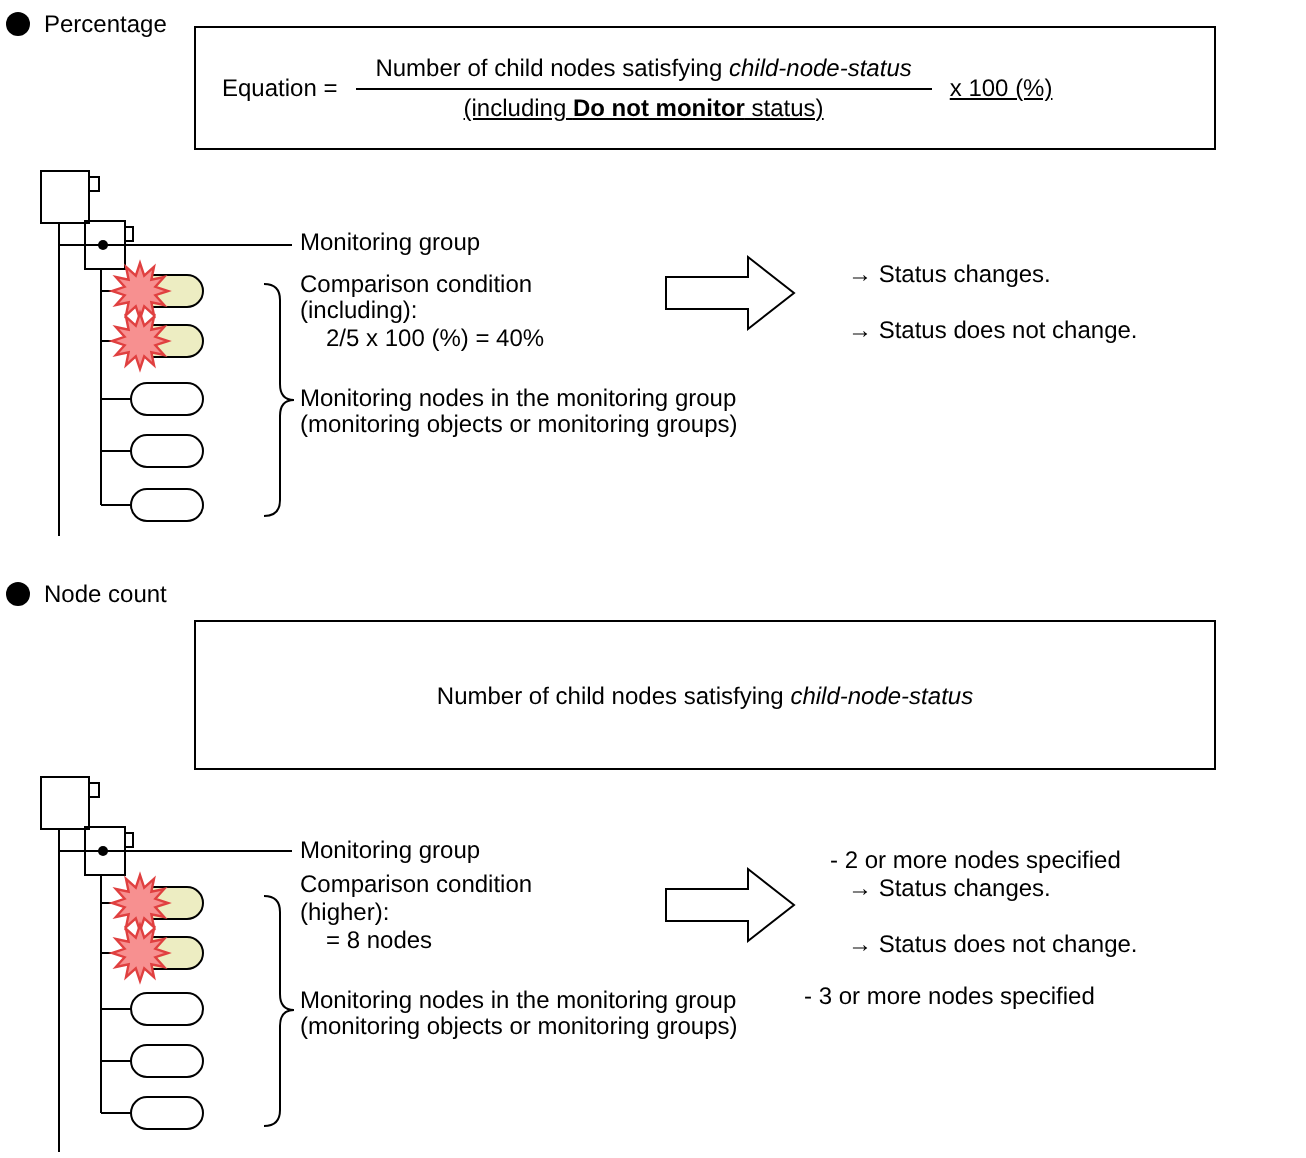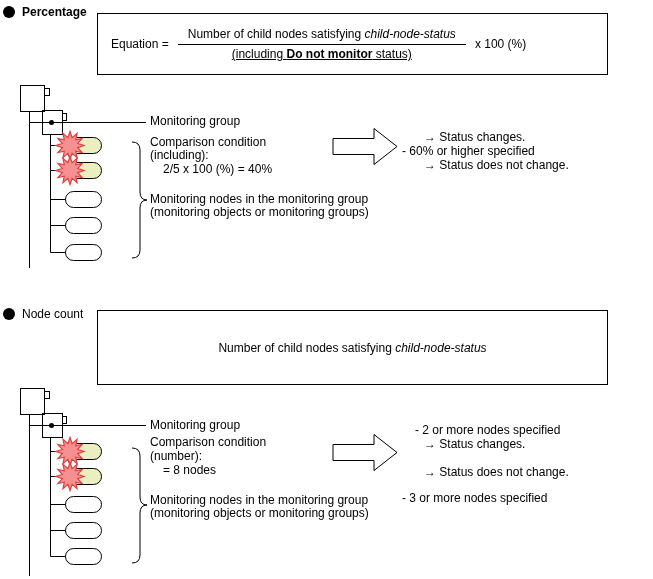--- a/index.html
+++ b/index.html
@@ -13,21 +13,21 @@
   .sec-head { position:absolute; display:flex; align-items:center; height:14px; }
   .bullet { width:12px; height:12px; background:#000; border-radius:50%; margin-right:7px; flex:0 0 auto; }
   .eq-box {
     position:absolute; border:1px solid #000; background:#fff;
     display:flex; align-items:center;
   }
   .eq-label { margin-left:13px; }
   .frac { margin-left:9px; text-align:center; }
   .frac-num { display:inline-block; padding:0 10px 3px 10px; border-bottom:1px solid #000; }
   .frac-den { padding-top:2px; line-height:14px; }
-  .mult { margin-left:9px; }
+  .mult { margin-left:9px;text-decoration:underline; }
   .center-box {
     position:absolute; border:1px solid #000; background:#fff;
     display:flex; align-items:center; justify-content:center;
   }
   .it { font-style:italic; }
   .bd { font-weight:bold; }
   .tree-line { stroke:#000; stroke-width:1; fill:none; }
   .node-box { fill:#ffffff; stroke:#000; stroke-width:1; }
   .node-box-open { fill:none; stroke:#000; stroke-width:1; }
   .pill { stroke:#000; stroke-width:1; }
@@ -101,21 +101,21 @@
       <rect class="pill" x="65.5" y="496.5" width="36" height="16" rx="8" fill="#ffffff"></rect>
       <rect class="pill" x="65.5" y="522.5" width="36" height="16" rx="8" fill="#ffffff"></rect>
       <rect class="pill" x="65.5" y="548.5" width="36" height="16" rx="8" fill="#ffffff"></rect>
       <use href="#star" class="star" x="70" y="451.5" fill="#f79090" stroke="#e04040"></use>
       <use href="#star" class="star" x="70" y="476.5" fill="#f79090" stroke="#e04040"></use>
       <path class="brace" d="M132,448 Q140,448 140,456 V497 Q140,505 147,505 Q140,505 140,513 V555 Q140,563 132,563"></path>
       <polygon class="block-arrow" points="333,444.5 374,444.5 374,434.5 397,452.5 374,470.5 374,460.5 333,460.5"></polygon>
     </g>
   </svg>
 
-  <div class="sec-head" style="left:3px; top:5px;font-weight:bold;">
+  <div class="sec-head" style="left:3px; top:5px;">
     <span class="bullet"></span>
     <span>Percentage</span>
   </div>
 
   <div class="eq-box" style="left:97px; top:13px; width:509px; height:60px;">
     <span class="eq-label">Equation =</span>
     <span class="frac">
       <span class="frac-num"><span>Number of child nodes satisfying </span><span class="it">child-node-status</span></span>
       <span class="frac-den" style="display:block;">
         <span style="display:block;text-decoration:underline;"><span>(including </span><span class="bd">Do not monitor</span><span> status)</span></span>
@@ -125,35 +125,34 @@
   </div>
 
   <div class="abs" style="left:150px; top:115px;">Monitoring group</div>
   <div class="abs" style="left:150px; top:136px;">Comparison condition</div>
   <div class="abs" style="left:150px; top:149px;">(including):</div>
   <div class="abs" style="left:163px; top:163px;">2/5 x  100 (%) = 40%</div>
   <div class="abs" style="left:150px; top:193px;">Monitoring nodes in the monitoring group</div>
   <div class="abs" style="left:150px; top:206px;">(monitoring objects or monitoring groups)</div>
 
   <div class="abs" style="left:424px; top:131px;">→ Status changes.</div>
-  <div class="abs" style="left:402px; top:145px;">- 60% or higher specified</div>
   <div class="abs" style="left:424px; top:159px;">→ Status does not change.</div>
 
-  <div class="sec-head" style="left:3px; top:307px;">
+  <div class="sec-head" style="left:3px; top:290px;">
     <span class="bullet"></span>
     <span>Node count</span>
   </div>
 
   <div class="center-box" style="left:97px; top:310px; width:509px; height:73px;">
     <span><span>Number of child nodes satisfying </span><span class="it">child-node-status</span></span>
   </div>
 
   <div class="abs" style="left:150px; top:419px;">Monitoring group</div>
   <div class="abs" style="left:150px; top:436px;">Comparison condition</div>
-  <div class="abs" style="left:150px; top:450px;">(number):</div>
+  <div class="abs" style="left:150px; top:450px;">(higher):</div>
   <div class="abs" style="left:163px; top:464px;">= 8 nodes</div>
   <div class="abs" style="left:150px; top:494px;">Monitoring nodes in the monitoring group</div>
   <div class="abs" style="left:150px; top:507px;">(monitoring objects or monitoring groups)</div>
 
   <div class="abs" style="left:402px; top:424px;margin-left:13px;">- 2 or more nodes specified</div>
   <div class="abs" style="left:424px; top:438px;">→ Status changes.</div>
   <div class="abs" style="left:402px; top:452px;margin-top:40px;">- 3 or more nodes specified</div>
   <div class="abs" style="left:424px; top:466px;">→ Status does not change.</div>
 
 </div>

